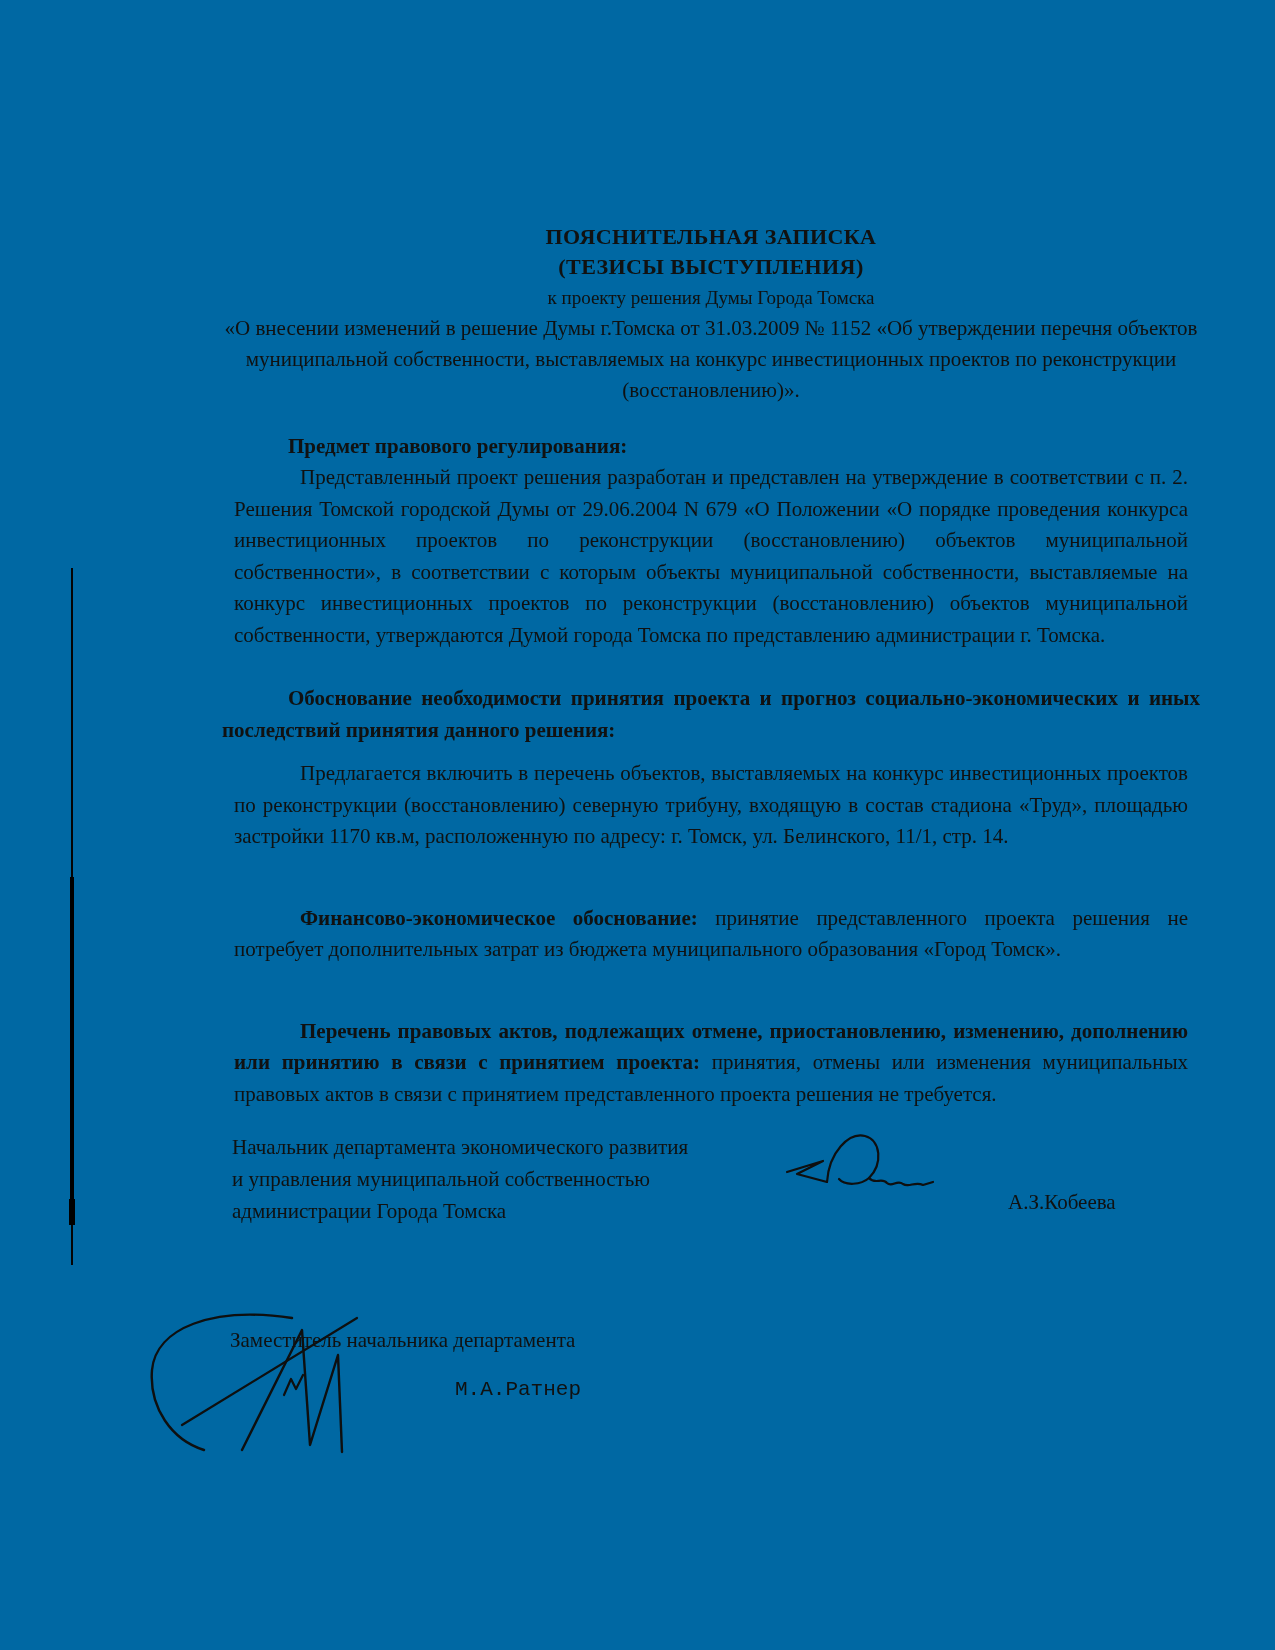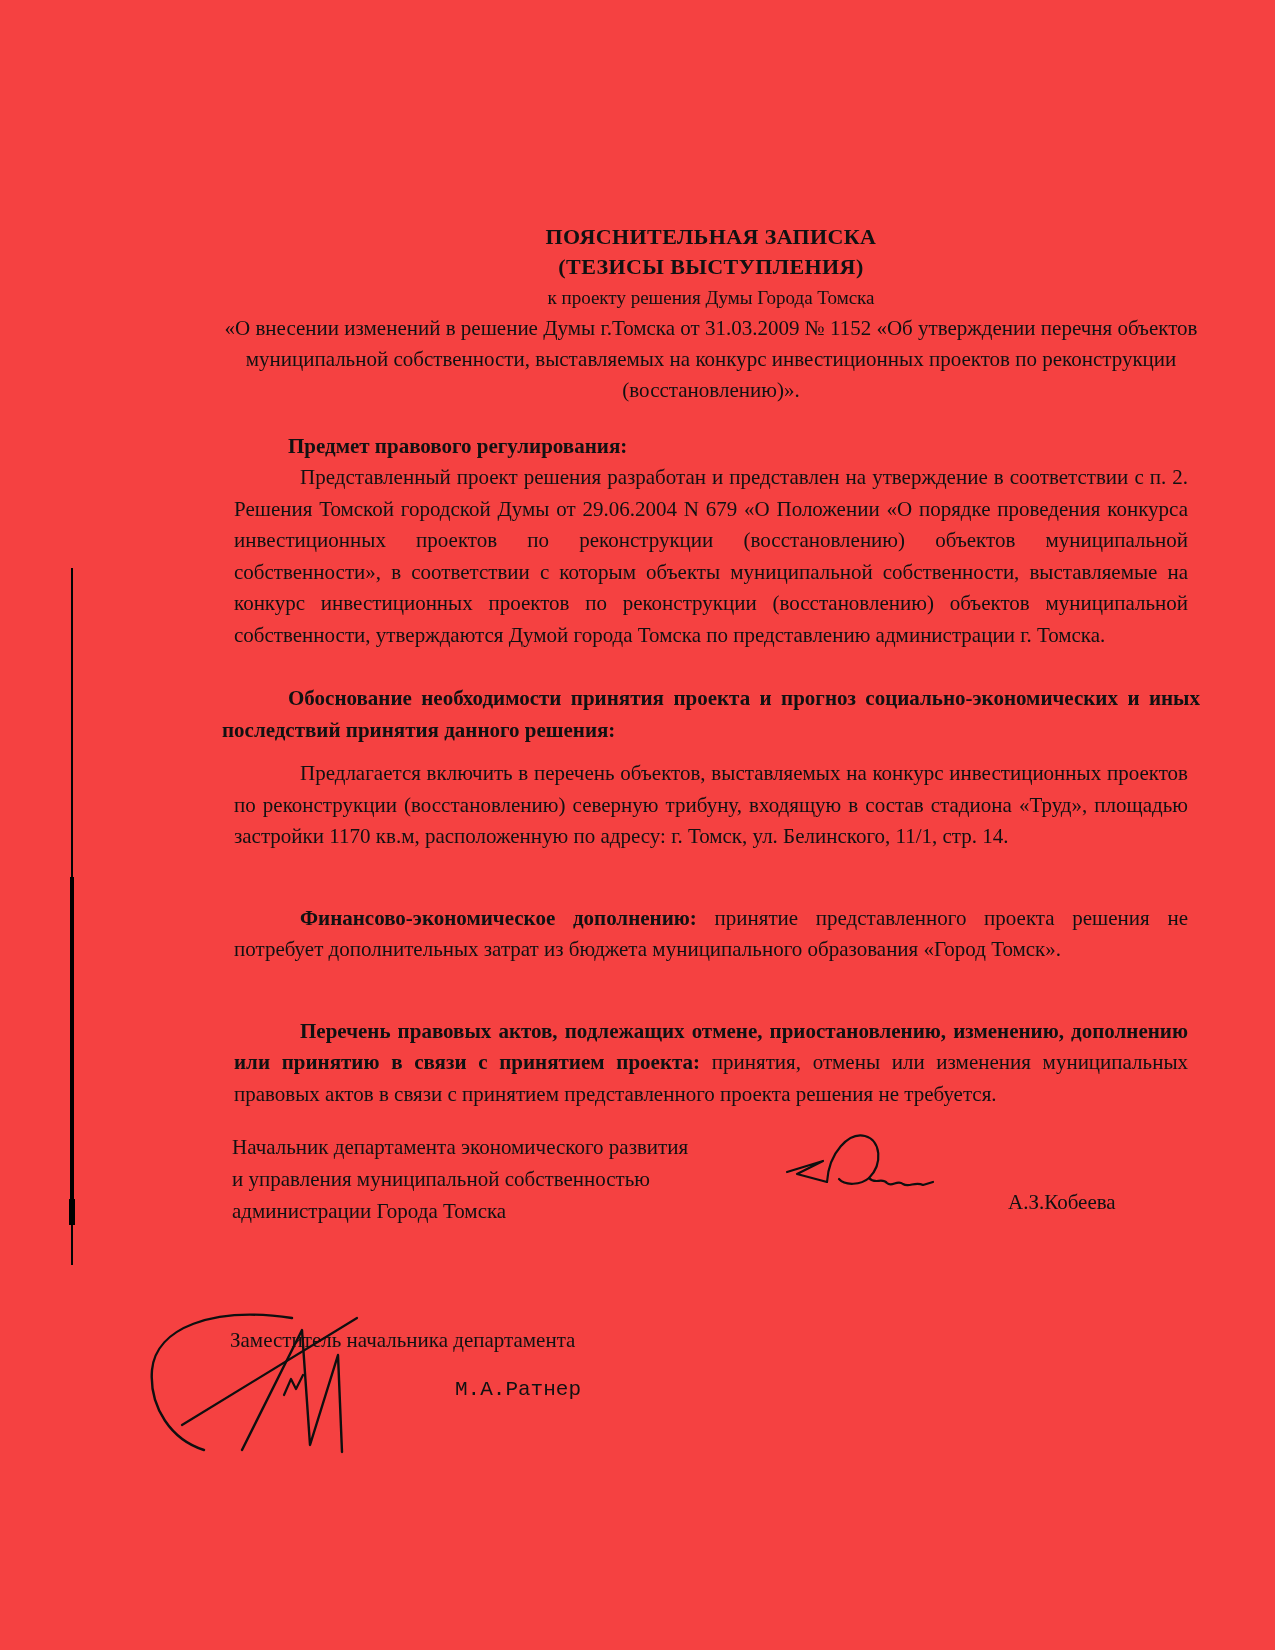--- a/index.html
+++ b/index.html
@@ -1,19 +1,19 @@
 <!DOCTYPE html>
 <html><head>
 <meta charset="utf-8">
 <style>
   html,body{margin:0;padding:0;background:#ffffff;}
   .page{
     position:relative;
     width:1275px;height:1650px;
-    background:#ef4444;
+    background:#0369a1;
     font-family:"Liberation Serif","DejaVu Serif",serif;
     color:#161616;
     overflow:hidden;
     filter:contrast(1.05);
   }
   .content{
     position:absolute;left:222px;top:222px;width:978px;
     filter:blur(0.25px);
   }
   .title-line{ text-align:center;font-weight:bold;font-size:22px;line-height:30px;letter-spacing:.4px;}
@@ -64,21 +64,21 @@
     <div class="title-line">(ТЕЗИСЫ ВЫСТУПЛЕНИЯ)</div>
     <div class="subtitle">к проекту решения Думы Города Томска</div>
     <div class="subject">«О  внесении изменений в решение Думы г.Томска от 31.03.2009  № 1152 «Об утверждении перечня объектов муниципальной собственности, выставляемых на конкурс инвестиционных проектов по реконструкции (восстановлению)».</div>
 
     <div class="heading mt-s1h">Предмет правового регулирования:</div>
     <p class="para mt-s1b">Представленный проект решения разработан и представлен на утверждение в соответствии с  п. 2. Решения Томской городской Думы от 29.06.2004 N 679 «О Положении «О порядке проведения конкурса инвестиционных проектов по реконструкции (восстановлению) объектов муниципальной собственности», в соответствии с которым объекты муниципальной собственности, выставляемые на конкурс инвестиционных проектов по реконструкции (восстановлению) объектов муниципальной собственности, утверждаются Думой города Томска по представлению администрации г. Томска.</p>
 
     <div class="heading-justify mt-s2h">Обоснование необходимости принятия проекта и прогноз социально-экономических и иных последствий принятия данного решения:</div>
     <p class="para">Предлагается включить в перечень объектов, выставляемых на конкурс инвестиционных проектов по реконструкции (восстановлению) северную трибуну, входящую в состав стадиона «Труд», площадью застройки 1170 кв.м, расположенную по адресу: г. Томск, ул. Белинского, 11/1, стр. 14.</p>
 
-    <p class="para mt-s3"><span class="lead">Финансово-экономическое дополнению:</span><span> принятие представленного проекта решения не потребует дополнительных затрат из бюджета муниципального образования «Город Томск».</span></p>
+    <p class="para mt-s3"><span class="lead">Финансово-экономическое обоснование:</span><span> принятие представленного проекта решения не потребует дополнительных затрат из бюджета муниципального образования «Город Томск».</span></p>
 
     <p class="para mt-s4"><span class="lead">Перечень правовых актов, подлежащих отмене, приостановлению, изменению, дополнению или принятию в связи с принятием проекта:</span><span> принятия, отмены или изменения муниципальных правовых актов в связи с принятием представленного проекта решения не требуется.</span></p>
   </div>
 
   <div class="sign1-lines">
     <div>Начальник департамента экономического развития</div>
     <div>и управления муниципальной собственностью</div>
     <div>администрации Города Томска</div>
   </div>
   <div class="sign1-autograph">

